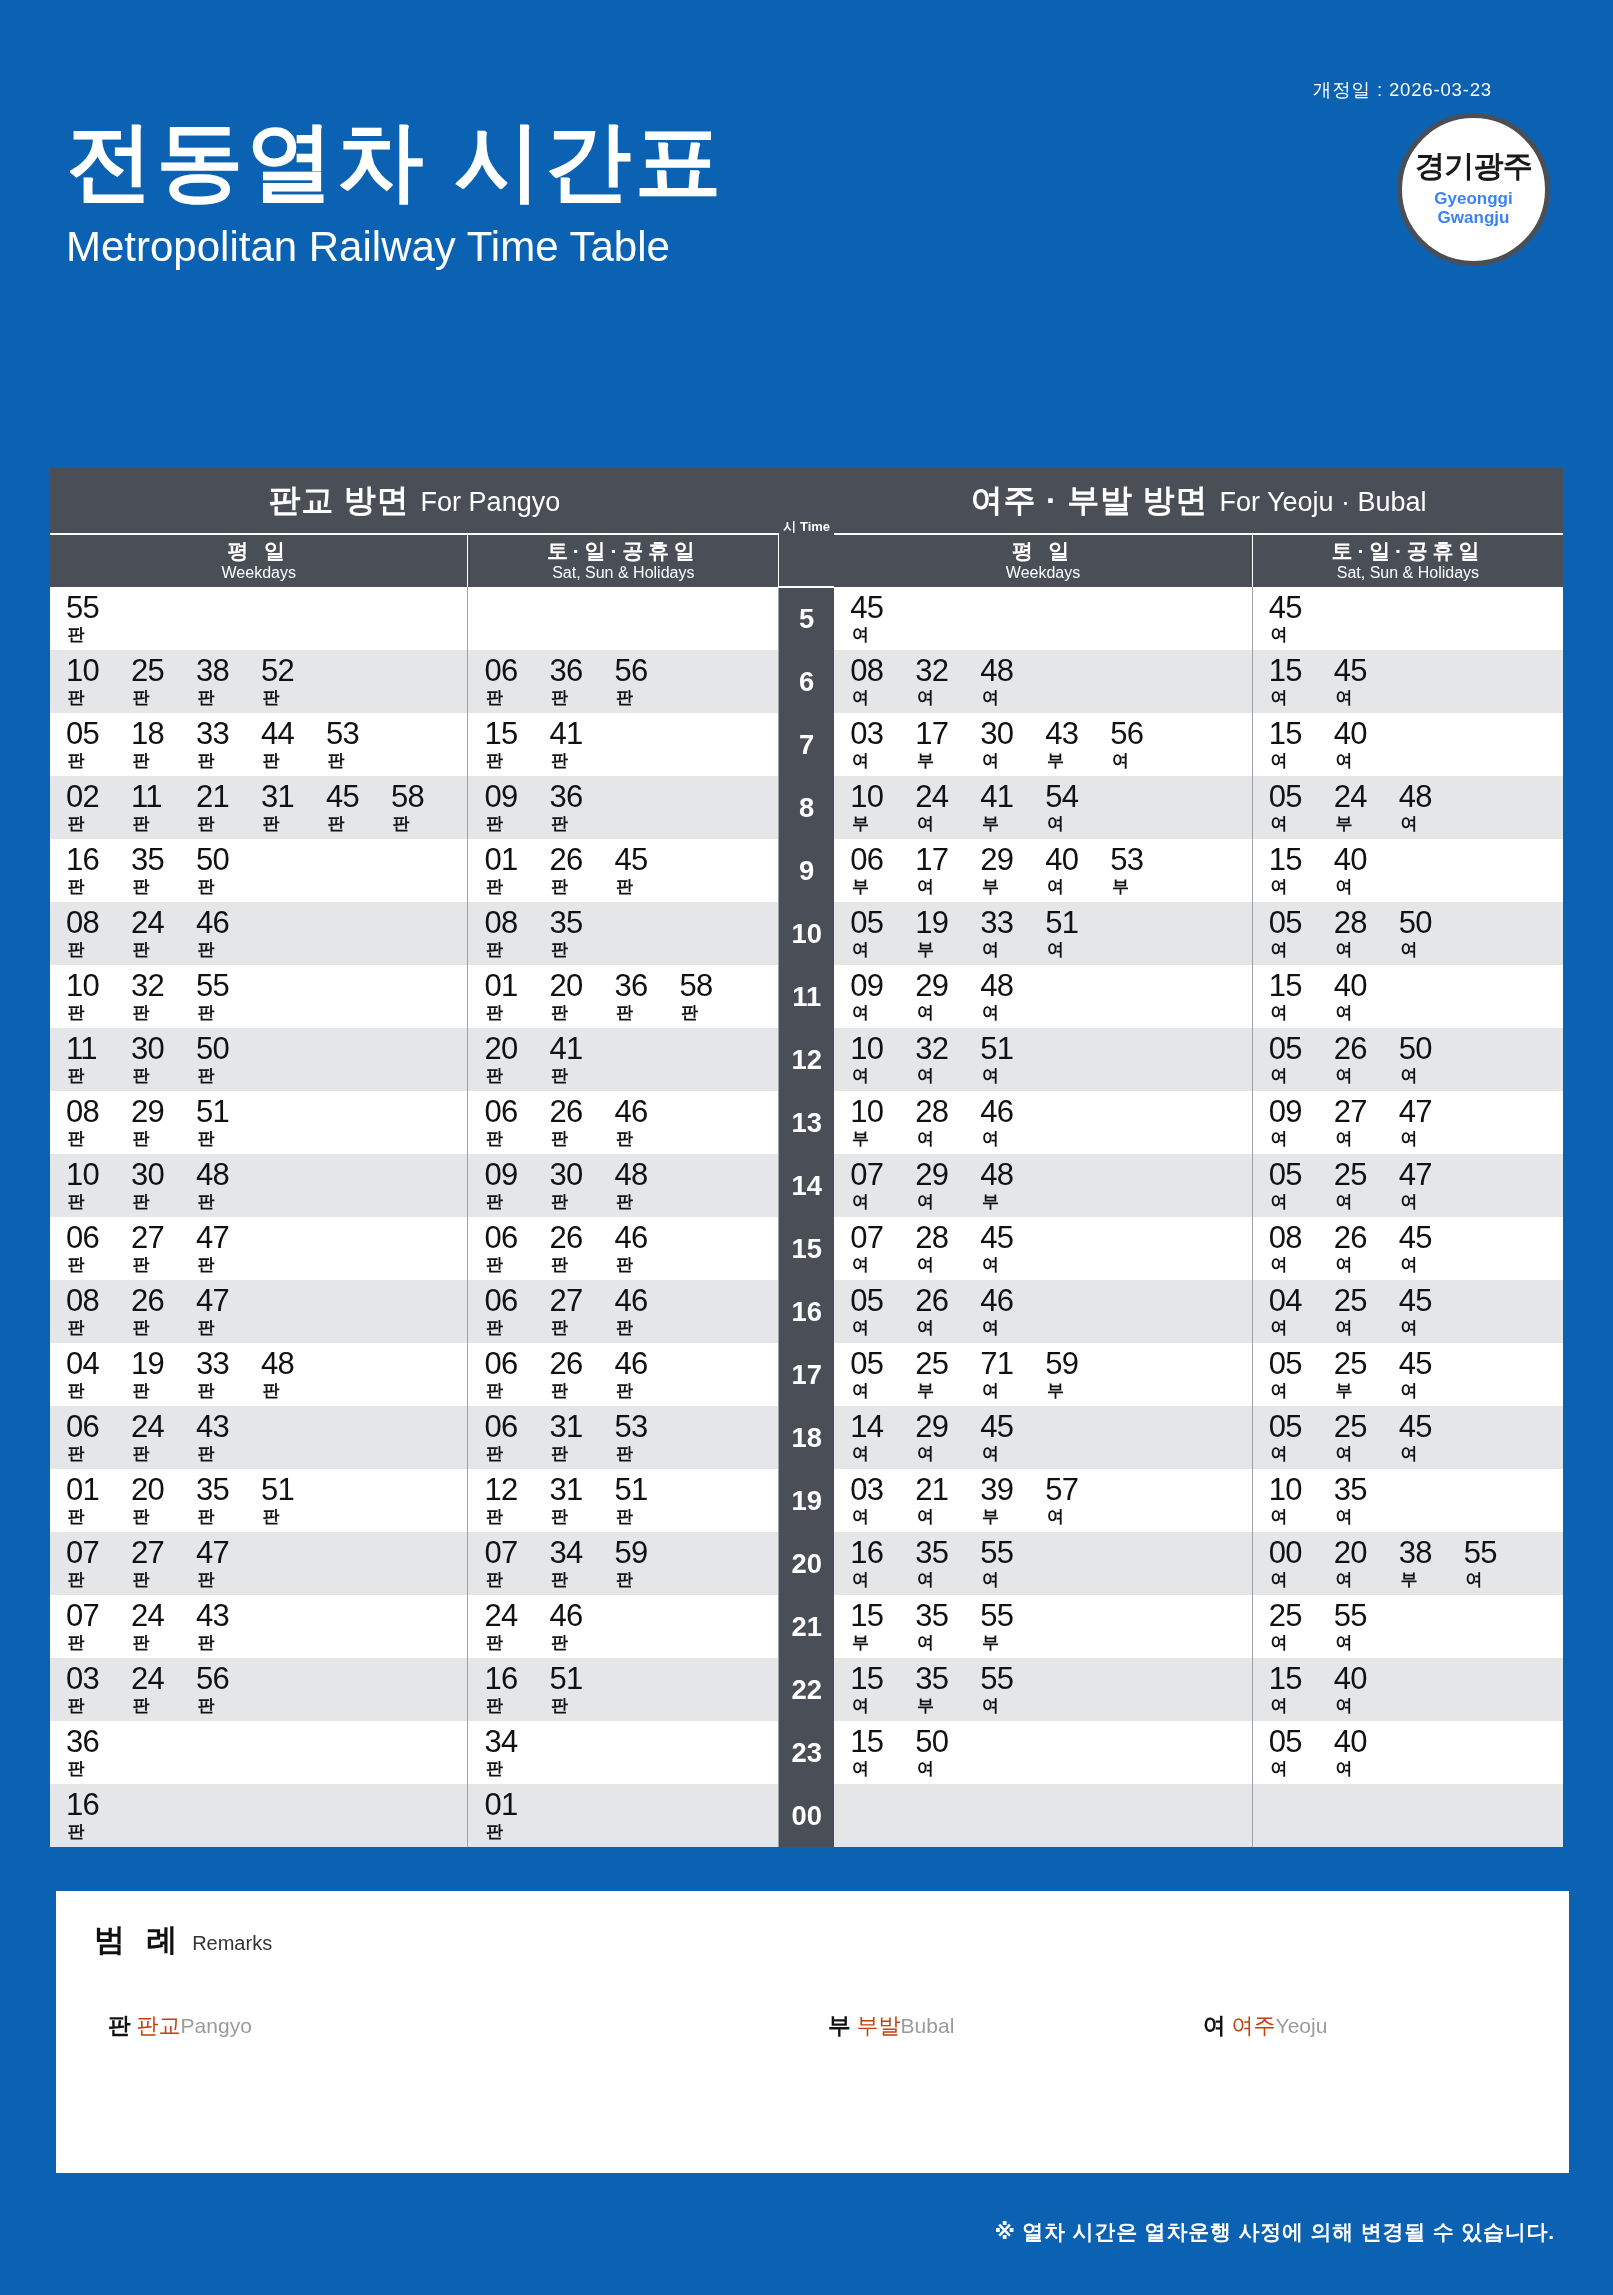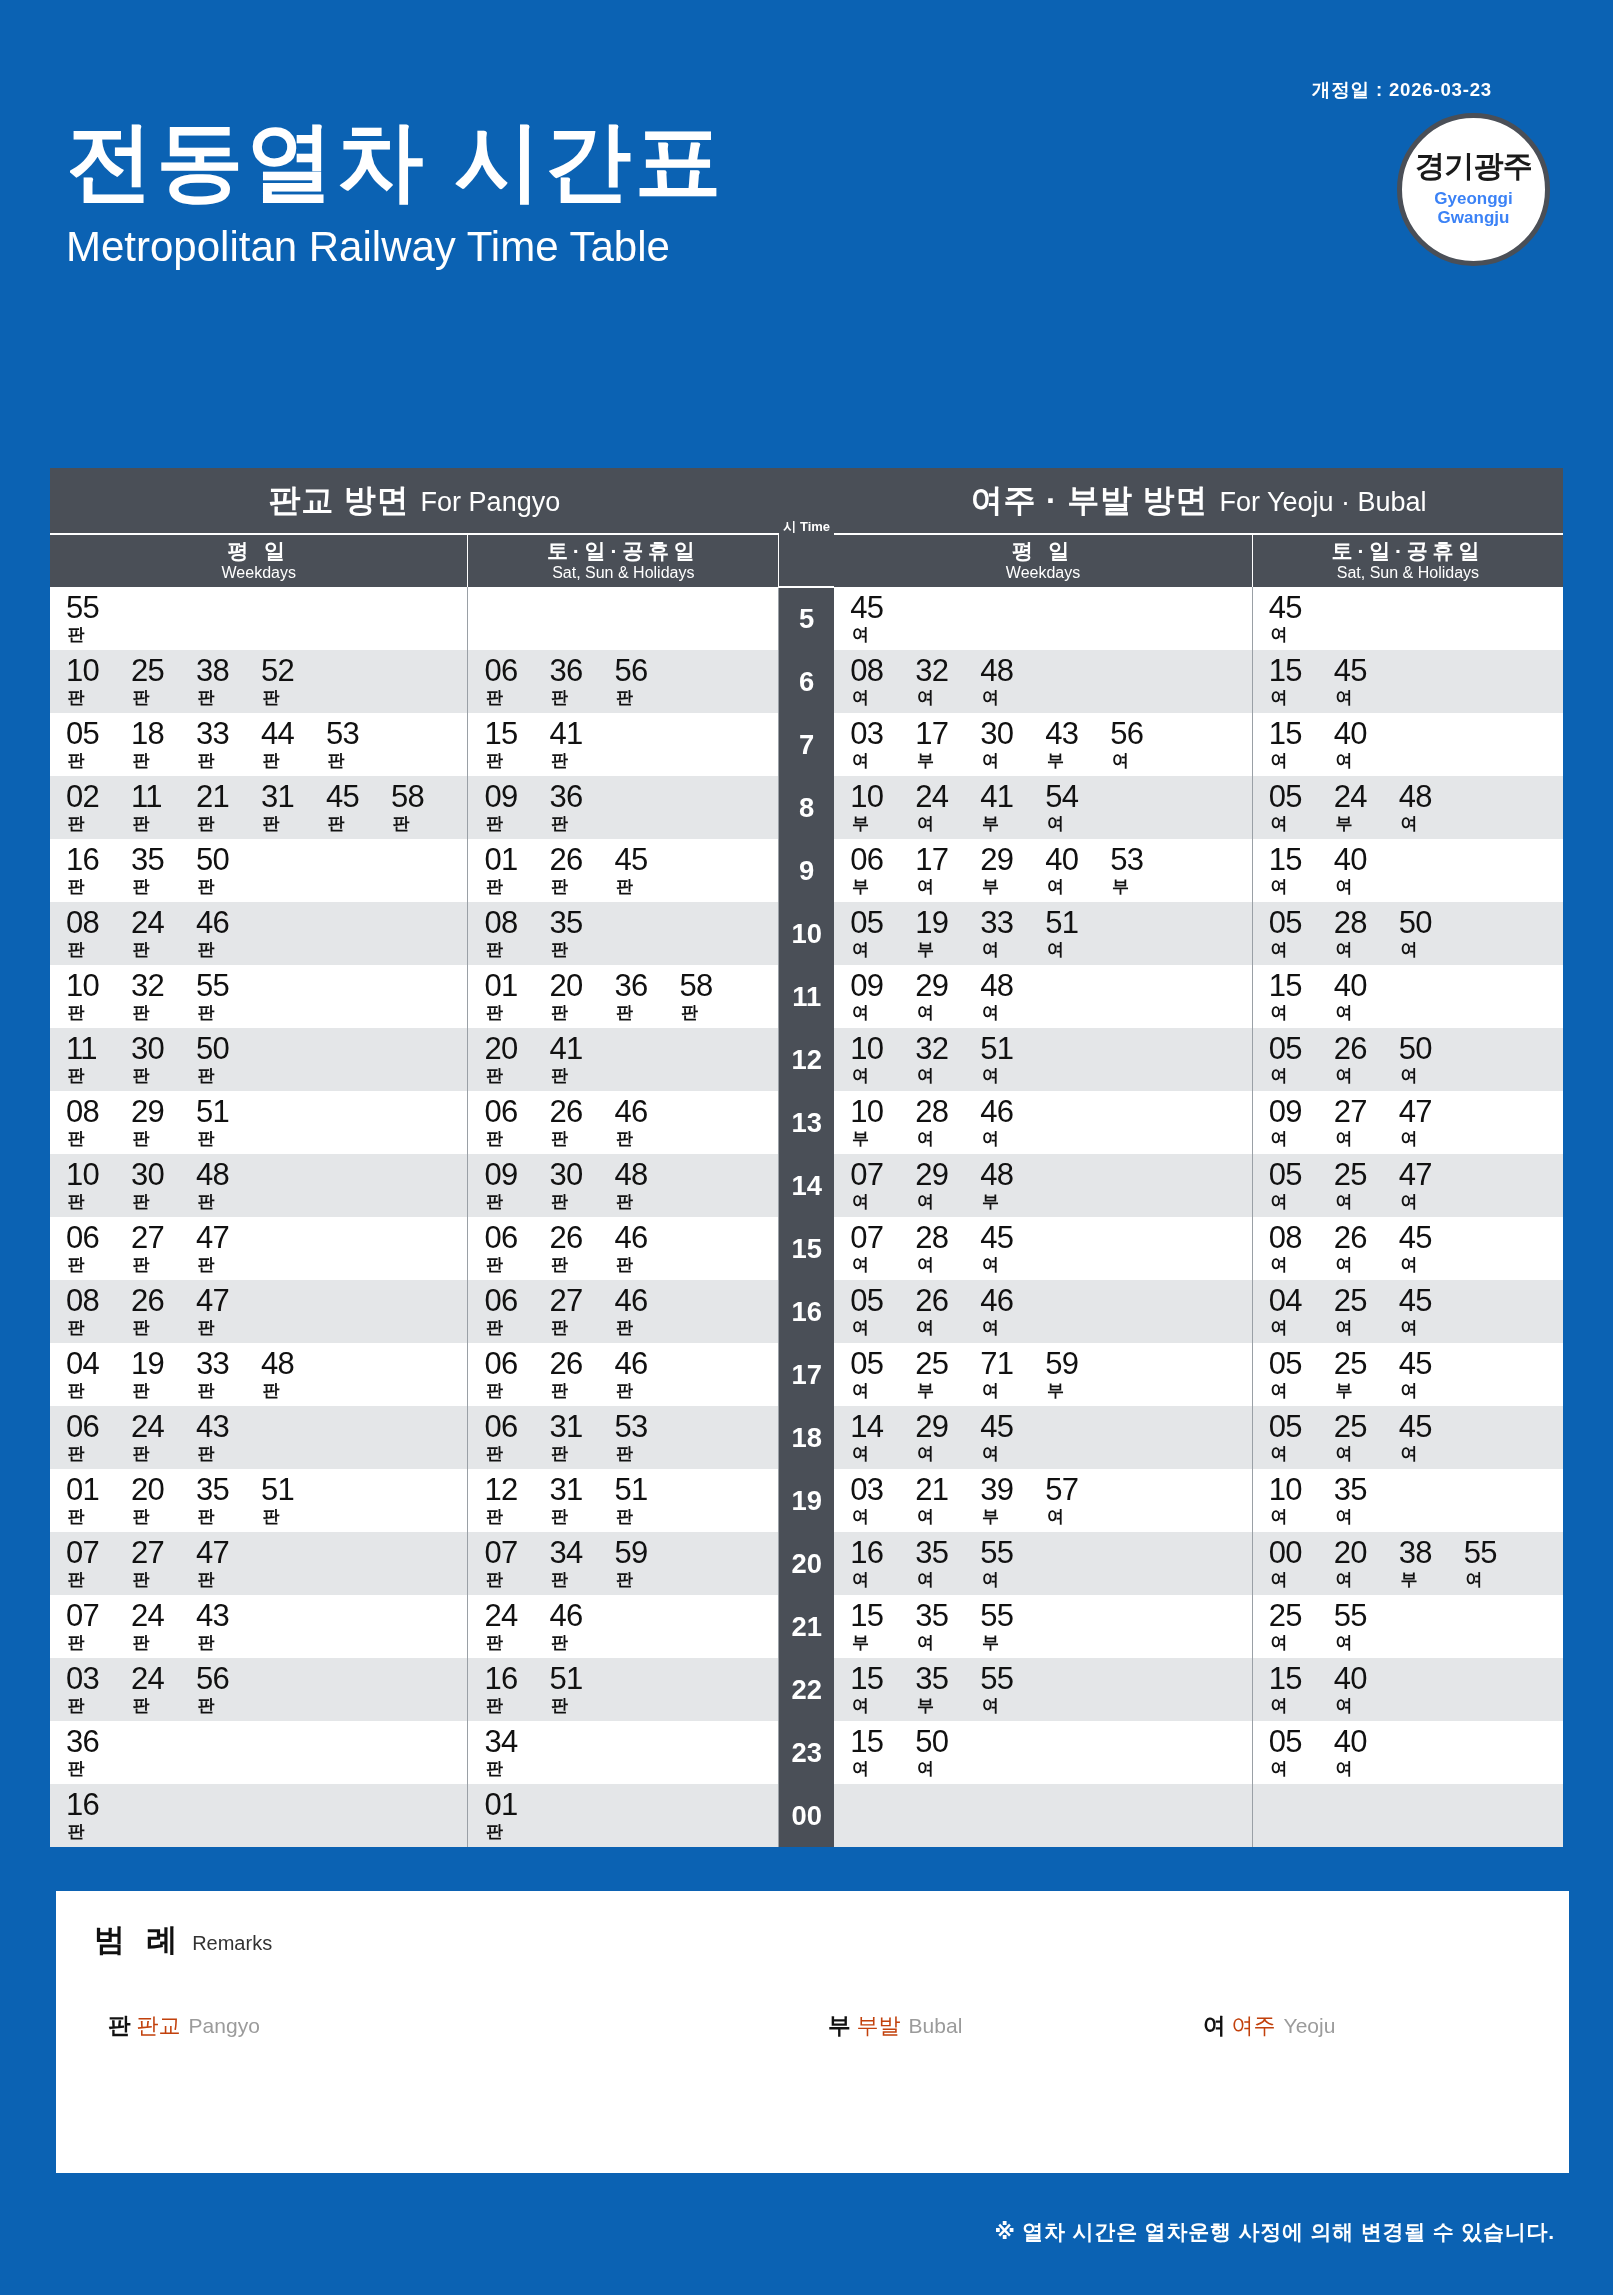--- a/index.html
+++ b/index.html
@@ -28,21 +28,21 @@
   }
 
   .revision-date {
     position: absolute;
     top: 77px;
     right: 121px;
     color: #ffffff;
     font-size: 18.6px;
     letter-spacing: 0.8px;
     white-space: nowrap;
-    font-weight: 700;
+    font-weight: 400;
   }
 
   .title-block {
     position: absolute;
     left: 66px;
     top: 113px;
   }
 
   .title-ko {
     color: #ffffff;
@@ -263,21 +263,20 @@
   .legend-item .nm-ko {
     font-size: 22px;
     font-weight: 500;
     color: #c2410c;
     margin-left: 6px;
   }
   .legend-item .nm-en {
     font-size: 21px;
     font-weight: 400;
     color: #9b9b9b;
-    margin-left: 8px;
   }
 
   .legend-item.p1 { left: 50px; }
   .legend-item.p2 { left: 770px; }
   .legend-item.p3 { left: 1145px; }
 
   
   .footer-note {
     position: absolute;
     right: 58px;

